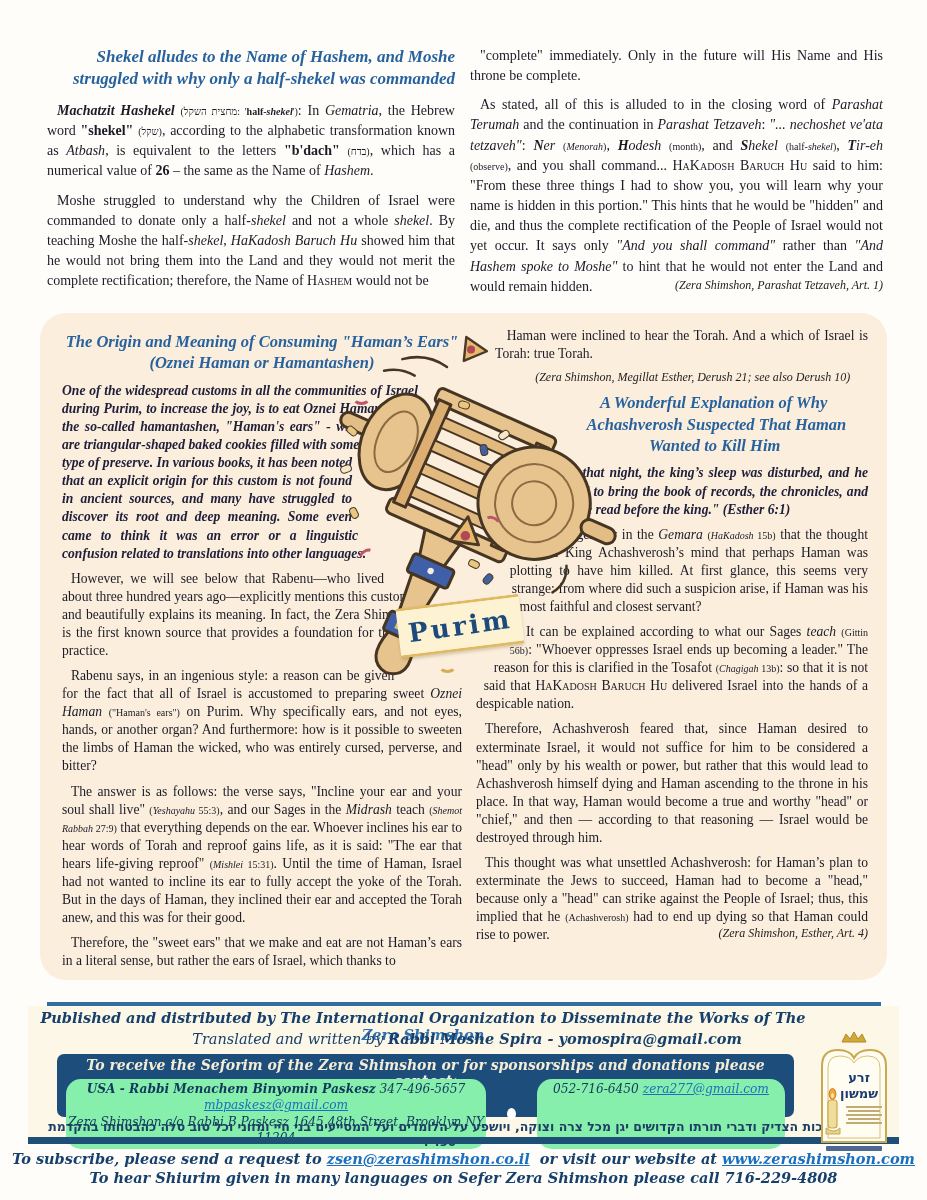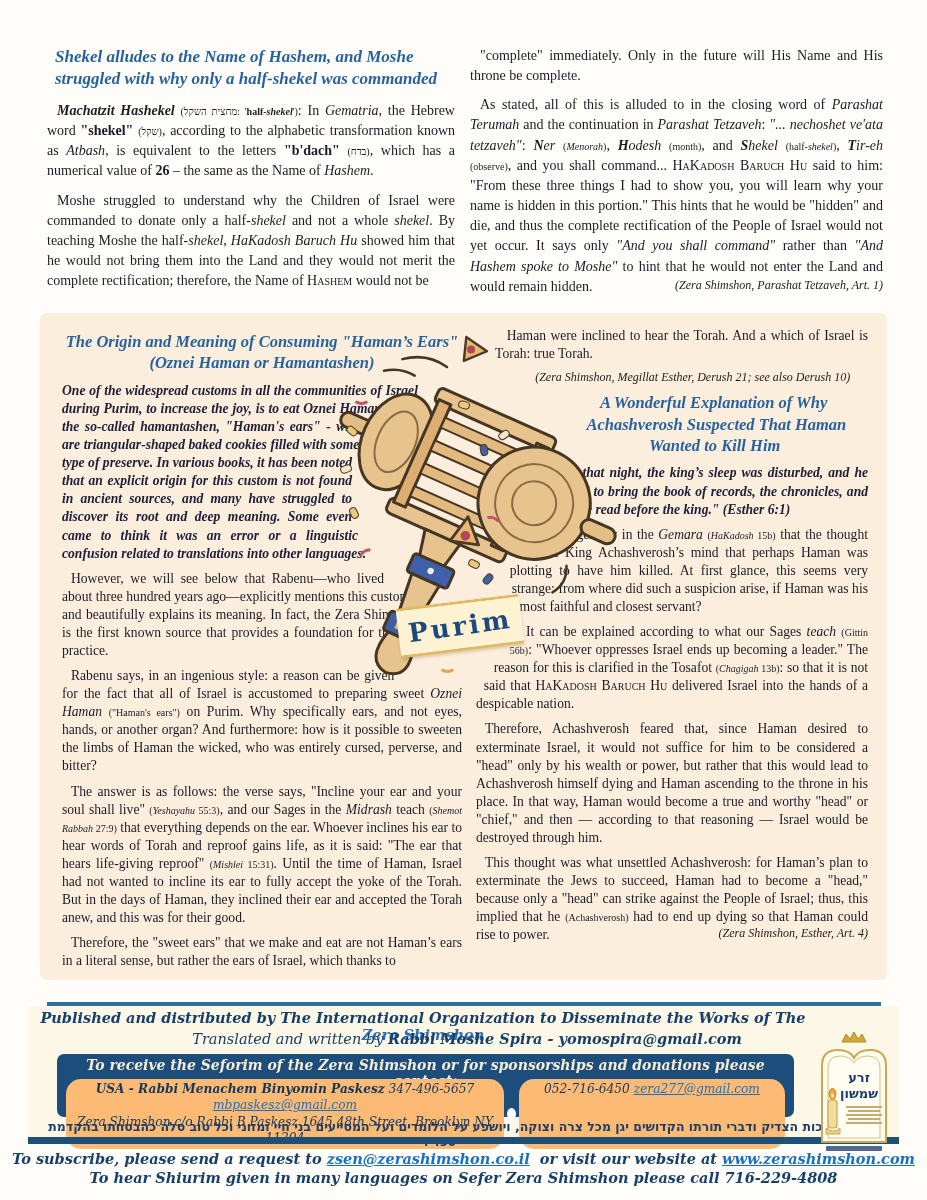--- a/index.html
+++ b/index.html
@@ -2,29 +2,29 @@
 <html><head>
 <meta charset="utf-8">
 <style>
   html,body{margin:0;padding:0;background:#fefdfa;}
   .page{position:relative;width:927px;height:1200px;background:#fefdfa;overflow:hidden;
         font-family:"Liberation Serif", serif;color:#1b1b26;}
   
   .topcol{position:absolute;top:46px;text-align:justify;font-size:14px;line-height:1.44;}
   .topcol.left{left:47px;width:408px;}
   .topcol.right{left:470px;width:413px;}
-  h1.art-head{margin:0 0 10px 8px;font-size:17px;line-height:1.32;font-weight:bold;font-style:italic;
-              color:#27629e;text-align:left;}
+  h1.art-head{margin:0 0 10px 0;font-size:17px;line-height:1.32;font-weight:bold;font-style:italic;
+              color:#27629e;text-align:right;}
   .topcol p{margin:0 0 9px 0;text-indent:10px;}
   .pr{font-size:10px;}
   .sc{font-variant:small-caps;}
   .attr{float:right;font-style:italic;font-size:12px;color:#222;}
   
   .feature-box{position:absolute;left:40px;top:313px;width:847px;height:667px;
-               background:#fbeedd;border-radius:6px;}
+               background:#fbeedd;border-radius:26px;}
   .boxcol{position:absolute;top:14px;text-align:justify;font-size:13.6px;line-height:1.33;}
   .boxcol.bleft{left:22px;width:400px;}
   .boxcol.bright{left:436px;width:392px;}
   h2.box-head{margin:4px 0 8px 0;font-size:16.5px;line-height:1.3;font-weight:bold;font-style:italic;
               color:#27629e;text-align:center;}
   .boxcol p{margin:0 0 7px 0;text-indent:9px;}
   p.lead{font-weight:bold;font-style:italic;color:#20203a;text-indent:0;}
   p.quote{font-weight:bold;font-style:italic;color:#20203a;text-indent:0;}
   .attr-line{font-style:italic;font-size:12px;text-align:left;margin:0 0 6px 0;color:#222;}
   
@@ -55,21 +55,21 @@
   .foot-line{position:absolute;left:28px;width:790px;text-align:center;
         font-family:"DejaVu Serif",serif;font-style:italic;color:#16406b;}
   .foot-line1{top:1009px;font-size:14.5px;font-weight:bold;}
   .foot-line2{top:1030px;font-size:14.5px;padding-left:44px;}
   .zs{color:#2f6fae;}
   .contact-band{position:absolute;left:57px;top:1054px;width:737px;height:63px;background:#1d4e7b;
         border-radius:7px;}
   .band-head{margin:3px 0 2px 0;text-align:center;font-family:"DejaVu Serif",serif;font-style:italic;
         font-weight:bold;font-size:14px;color:#f4ecd6;}
   .pill-row{position:absolute;left:9px;top:25px;right:9px;display:flex;align-items:stretch;}
-  .pill{background:#fdba74;border-radius:15px;padding:2px 10px;font-family:"DejaVu Serif",serif;
+  .pill{background:#86efac;border-radius:15px;padding:2px 1px;font-family:"DejaVu Serif",serif;
         font-style:italic;font-size:12.2px;color:#12375e;text-align:center;line-height:1.35;}
   .pill.usa{width:418px;}
   .pill.il{width:246px;}
   .connector{flex:1;position:relative;}
   .connector::before{content:"";position:absolute;left:50%;top:50%;width:9px;height:12px;margin:-6px 0 0 -4.5px;
         background:#ffffff;border-radius:50%;}
   .lnk{color:#1a6fc0;text-decoration:underline;cursor:pointer;}
   .heb-line{position:absolute;left:40px;top:1119px;width:800px;text-align:center;direction:rtl;
         font-family:"DejaVu Sans",sans-serif;font-size:12.5px;font-weight:bold;color:#1d3f66;}
   .foot-bar{position:absolute;left:28px;top:1137px;width:871px;height:7px;background:#1d4f77;}

